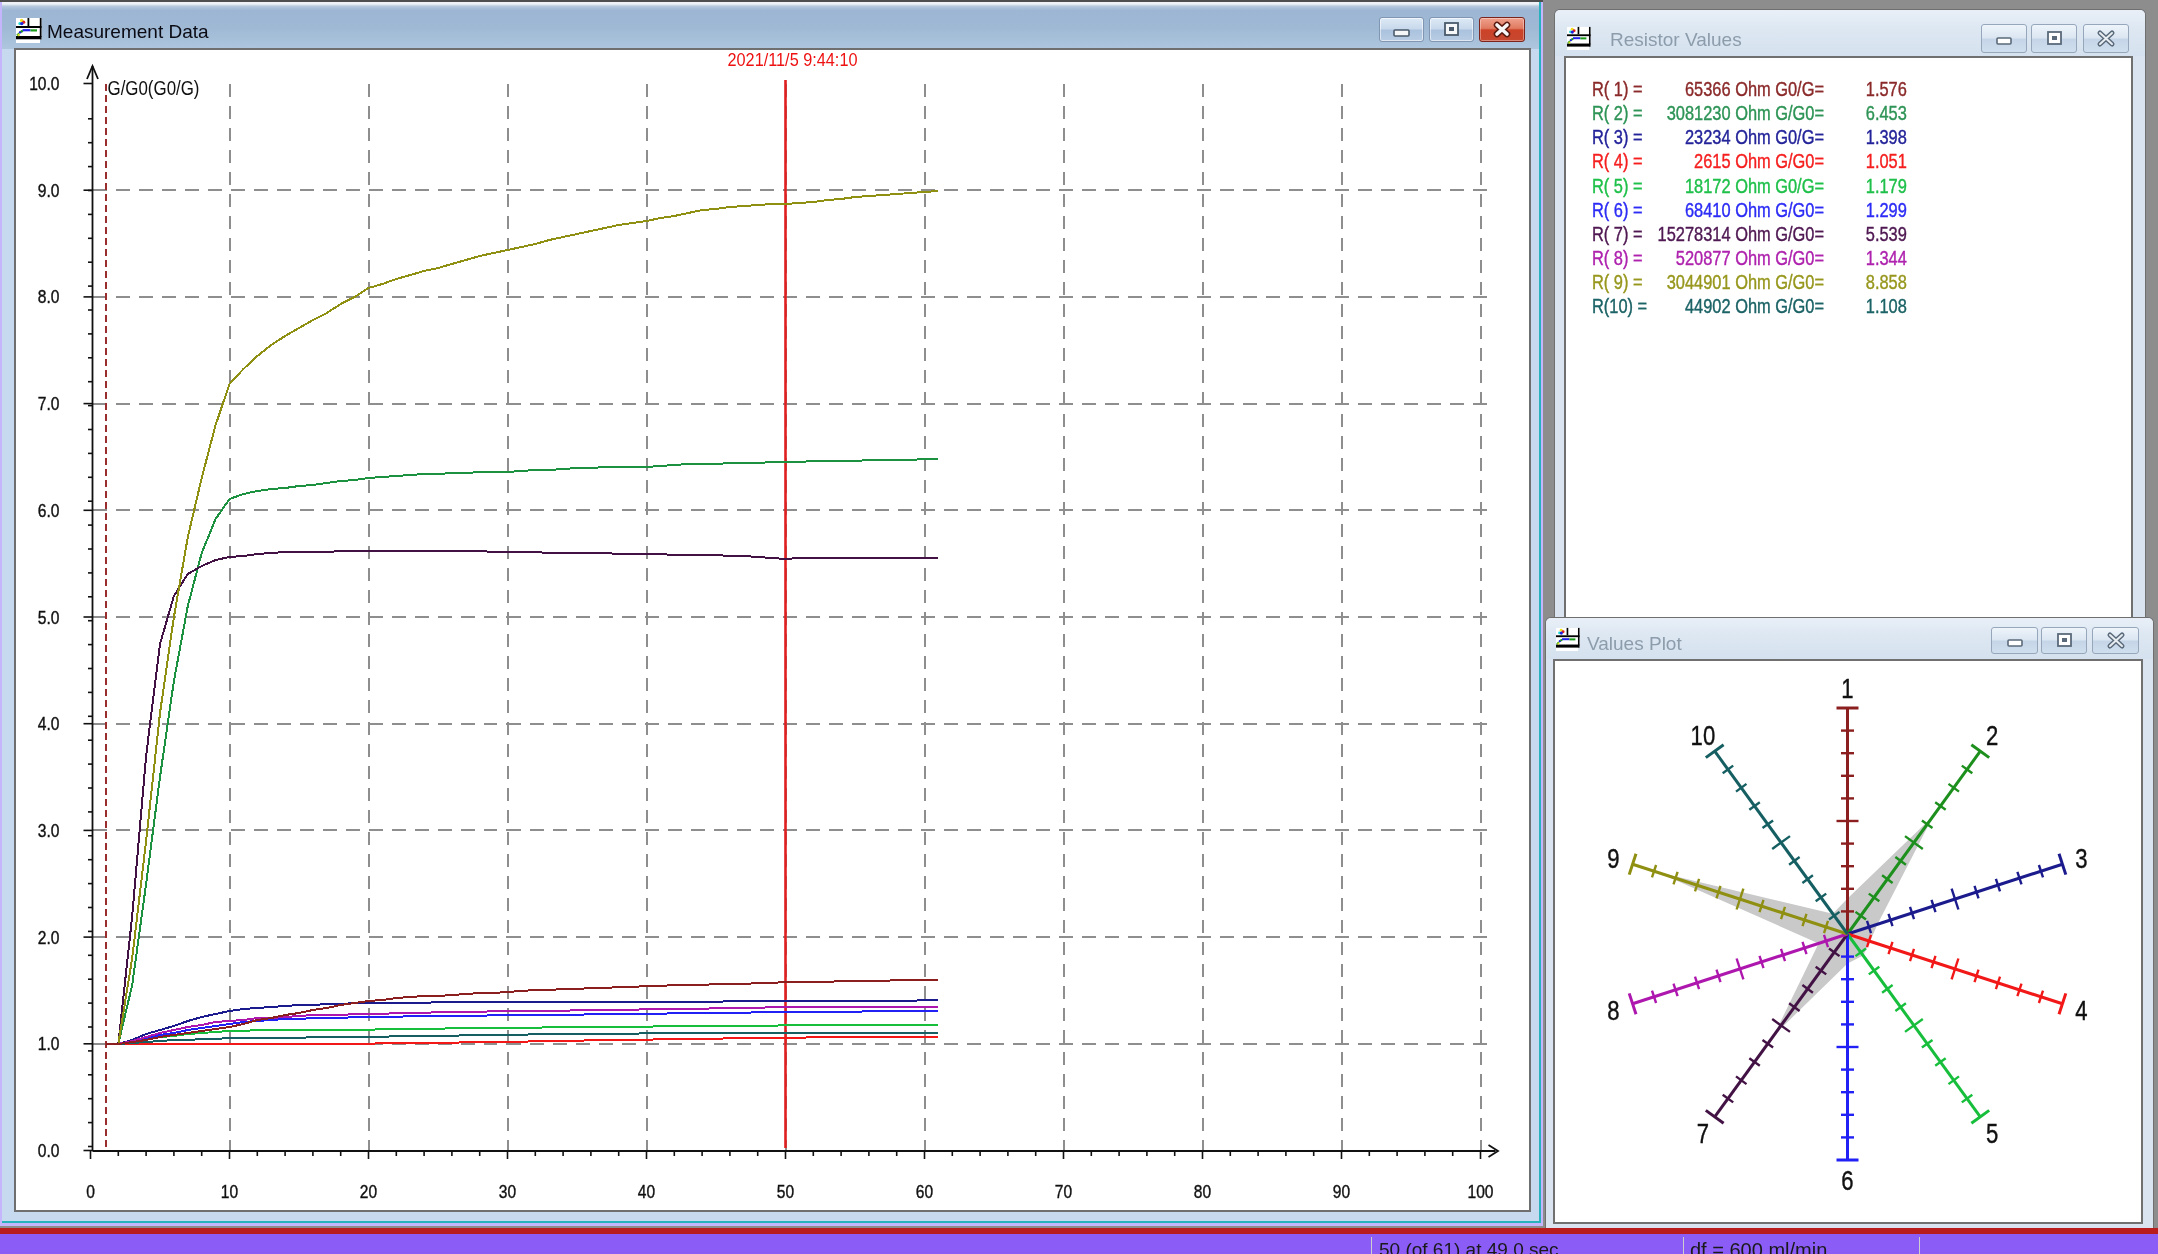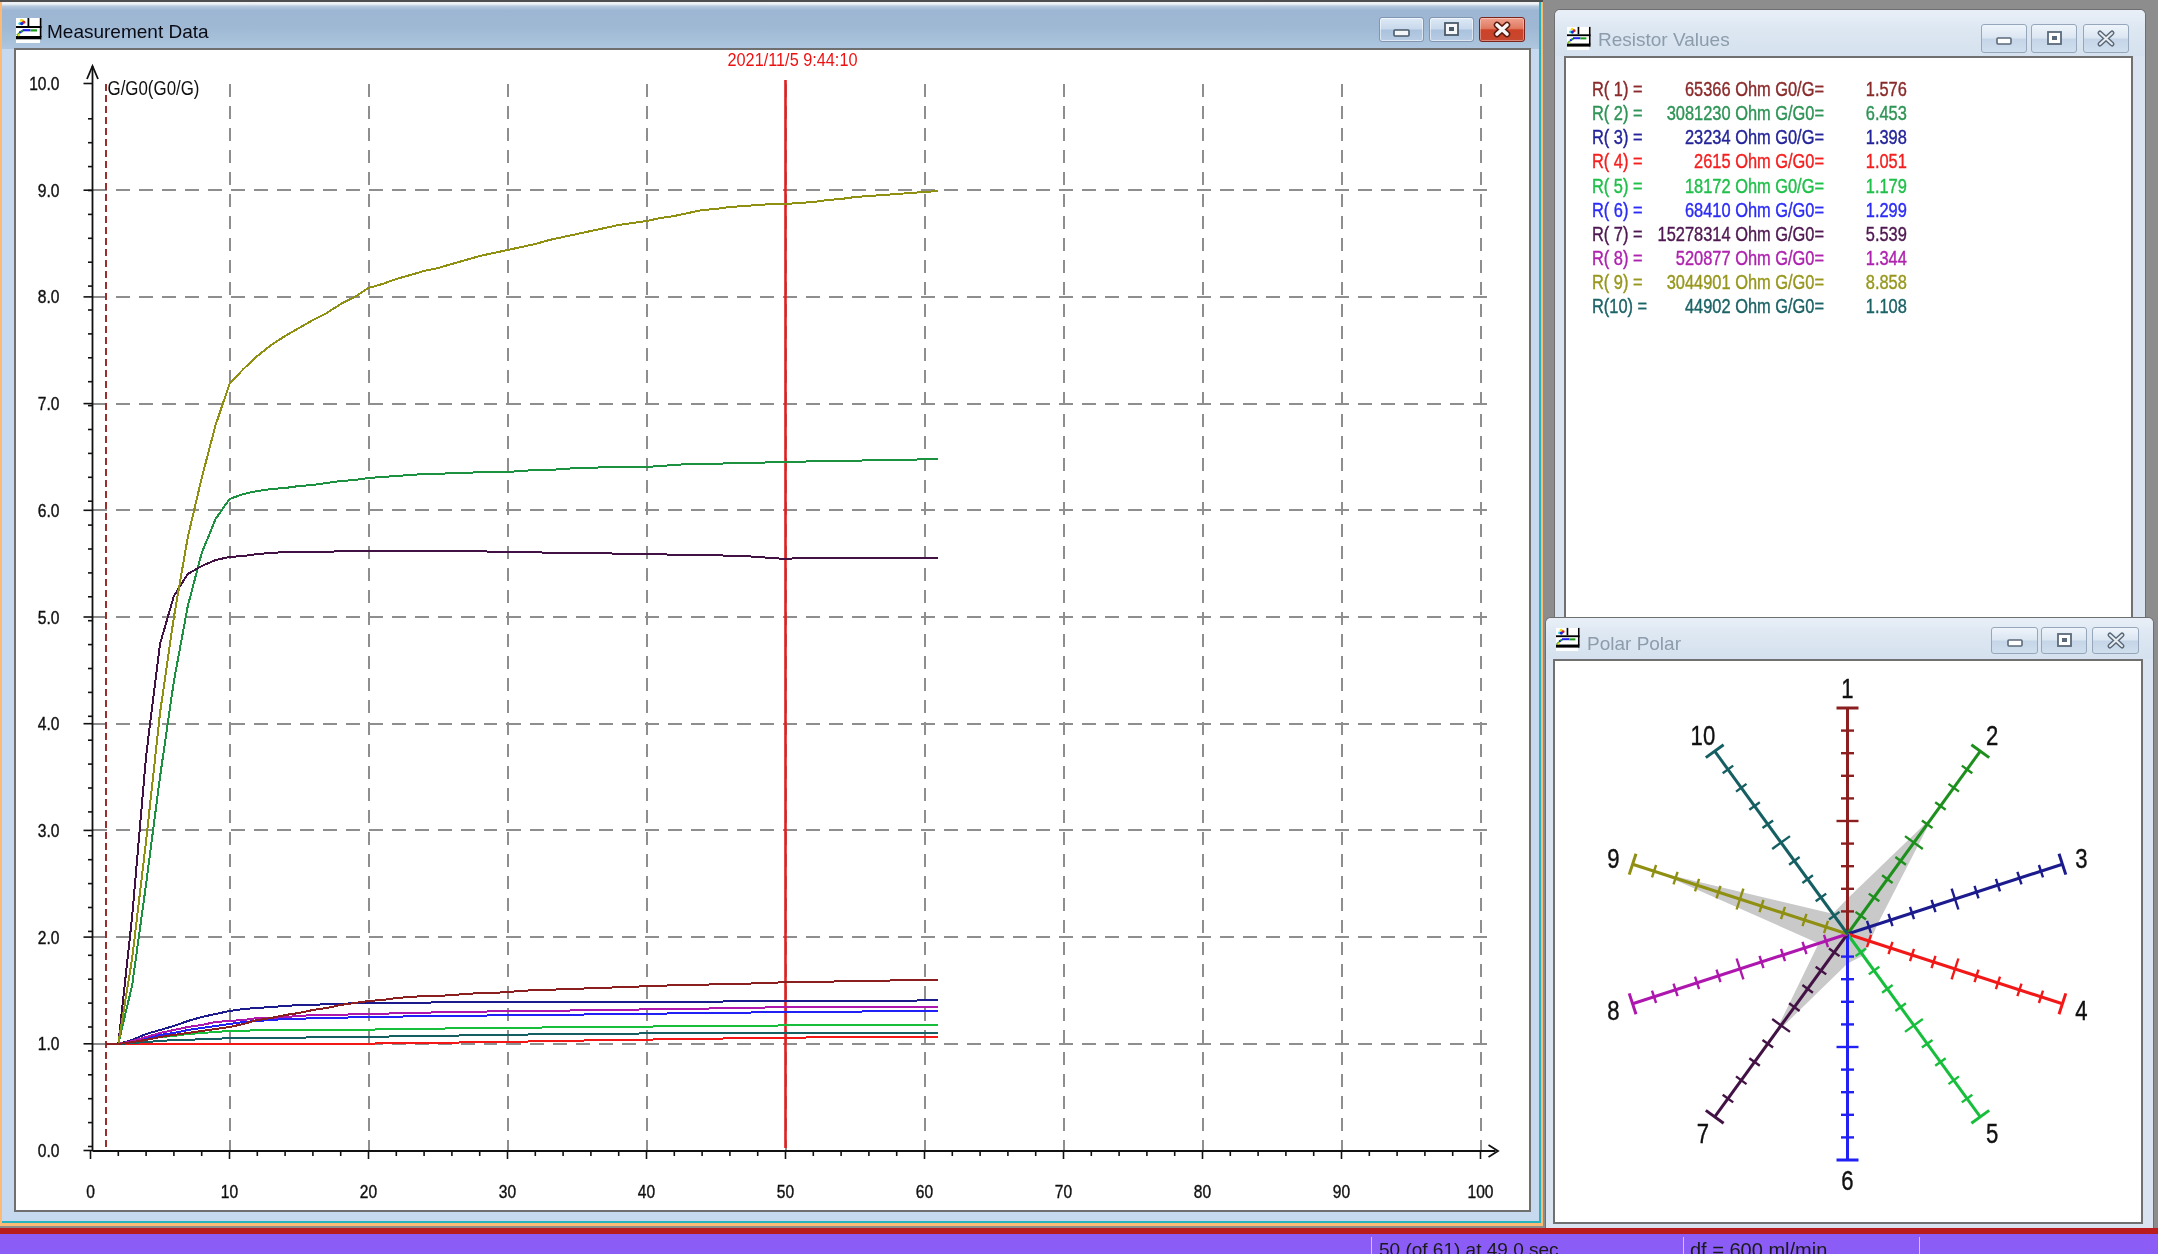--- a/index.html
+++ b/index.html
@@ -1,18 +1,18 @@
 <!DOCTYPE html>
 <html><head><meta charset="utf-8">
 <style>
 *{margin:0;padding:0;box-sizing:border-box}
 html,body{width:2158px;height:1254px;overflow:hidden;background:#8d8d8d;font-family:"Liberation Sans",sans-serif}
 .abs{position:absolute}
 
-#w1{left:0;top:0;width:1543px;height:1226px;background:#fdba74}
+#w1{left:0;top:0;width:1543px;height:1226px;background:#c4b5fd}
 #w1f{left:2px;top:2px;width:1537px;height:1219px;background:#c6d9ee}
 #w1teal-r{left:1539px;top:2px;width:2px;height:1221px;background:#28b2be}
 #w1teal-b{left:2px;top:1221px;width:1539px;height:2px;background:#28b2be}
 #w1title{left:2px;top:2px;width:1537px;height:47px;background:linear-gradient(180deg,#eef2f6 0%,#eef2f6 4%,#b6c9de 9%,#9cb6d3 18%,#9fb9d5 55%,#aec6de 100%)}
 #w1client{left:13.5px;top:48px;width:1517px;height:1164px;border:2px solid #6f6f6f;background:#fff}
 .wtitle{font-size:19px;color:#0b0b14}
 .wtitle-in{font-size:19px;color:#8d9cab}
 
 .btn{position:absolute;border-radius:3px}
 .btn-blue{border:1px solid #8096b2;background:linear-gradient(180deg,#dde9f5 0%,#c8d9ec 48%,#aac2de 52%,#b9cde4 100%);box-shadow:inset 0 0 0 1px rgba(255,255,255,.55)}
@@ -266,21 +266,21 @@
 <circle cx="7.7" cy="5.2" r="1.6" fill="#e02020"></circle>
 <circle cx="3.8" cy="6.4" r="1.5" fill="#20d8d8"></circle>
 <circle cx="5.8" cy="6.6" r="1.7" fill="#2020e0"></circle>
 <path d="M1 18.5 L3.2 16.3" stroke="#1a9a1a" stroke-width="1.9" fill="none"></path>
 <circle cx="2.6" cy="18" r="1.2" fill="#d8d820"></circle>
 <circle cx="4.2" cy="15.3" r="1.3" fill="#2020e0"></circle>
 <circle cx="5.8" cy="14.2" r="1.3" fill="#1a9a1a"></circle>
 <path d="M6.5 13.2 L14.5 13.2" stroke="#2424ee" stroke-width="2.2" fill="none"></path>
 <path d="M14.5 13.4 L21 13.4" stroke="#1a9a1a" stroke-width="2.2" fill="none"></path>
 </svg></div>
-  <div class="abs wtitle-in" style="left:44px;top:20px">Resistor Values</div>
+  <div class="abs wtitle-in" style="left:56px;top:20px">Resistor Values</div>
   <div class="abs btn btn-in" style="left:427px;top:15px;width:46px;height:29px">
     <svg width="44" height="27" viewBox="0 0 44 27">
         <rect x="15" y="13" width="14" height="6" rx="1" fill="#fff" stroke="#5a6a7a" stroke-width="1.6"></rect>
       </svg></div>
   <div class="abs btn btn-in" style="left:477px;top:15px;width:46px;height:29px">
     <svg width="44" height="27" viewBox="0 0 44 27">
         <rect x="16" y="7" width="13" height="12" fill="#fff" stroke="#5a6a7a" stroke-width="1.8"></rect>
         <rect x="20" y="11" width="5" height="4" fill="#5a6a7a"></rect>
       </svg></div>
   <div class="abs btn btn-in" style="left:529px;top:15px;width:46px;height:29px">
@@ -318,21 +318,21 @@
 <circle cx="7.7" cy="5.2" r="1.6" fill="#e02020"></circle>
 <circle cx="3.8" cy="6.4" r="1.5" fill="#20d8d8"></circle>
 <circle cx="5.8" cy="6.6" r="1.7" fill="#2020e0"></circle>
 <path d="M1 18.5 L3.2 16.3" stroke="#1a9a1a" stroke-width="1.9" fill="none"></path>
 <circle cx="2.6" cy="18" r="1.2" fill="#d8d820"></circle>
 <circle cx="4.2" cy="15.3" r="1.3" fill="#2020e0"></circle>
 <circle cx="5.8" cy="14.2" r="1.3" fill="#1a9a1a"></circle>
 <path d="M6.5 13.2 L14.5 13.2" stroke="#2424ee" stroke-width="2.2" fill="none"></path>
 <path d="M14.5 13.4 L21 13.4" stroke="#1a9a1a" stroke-width="2.2" fill="none"></path>
 </svg></div>
-  <div class="abs wtitle-in" style="left:42px;top:16px">Polar Polar</div>
+  <div class="abs wtitle-in" style="left:42px;top:16px">Values Plot</div>
   <div class="abs btn btn-in" style="left:446px;top:10px;width:47px;height:27px">
     <svg width="45" height="25" viewBox="0 0 45 25">
         <rect x="16" y="12" width="14" height="6" rx="1" fill="#fff" stroke="#5a6a7a" stroke-width="1.6"></rect>
       </svg></div>
   <div class="abs btn btn-in" style="left:496px;top:10px;width:46px;height:27px">
     <svg width="44" height="25" viewBox="0 0 44 25">
         <rect x="16" y="6" width="13" height="12" fill="#fff" stroke="#5a6a7a" stroke-width="1.8"></rect>
         <rect x="20" y="10" width="5" height="4" fill="#5a6a7a"></rect>
       </svg></div>
   <div class="abs btn btn-in" style="left:547px;top:10px;width:47px;height:27px">

